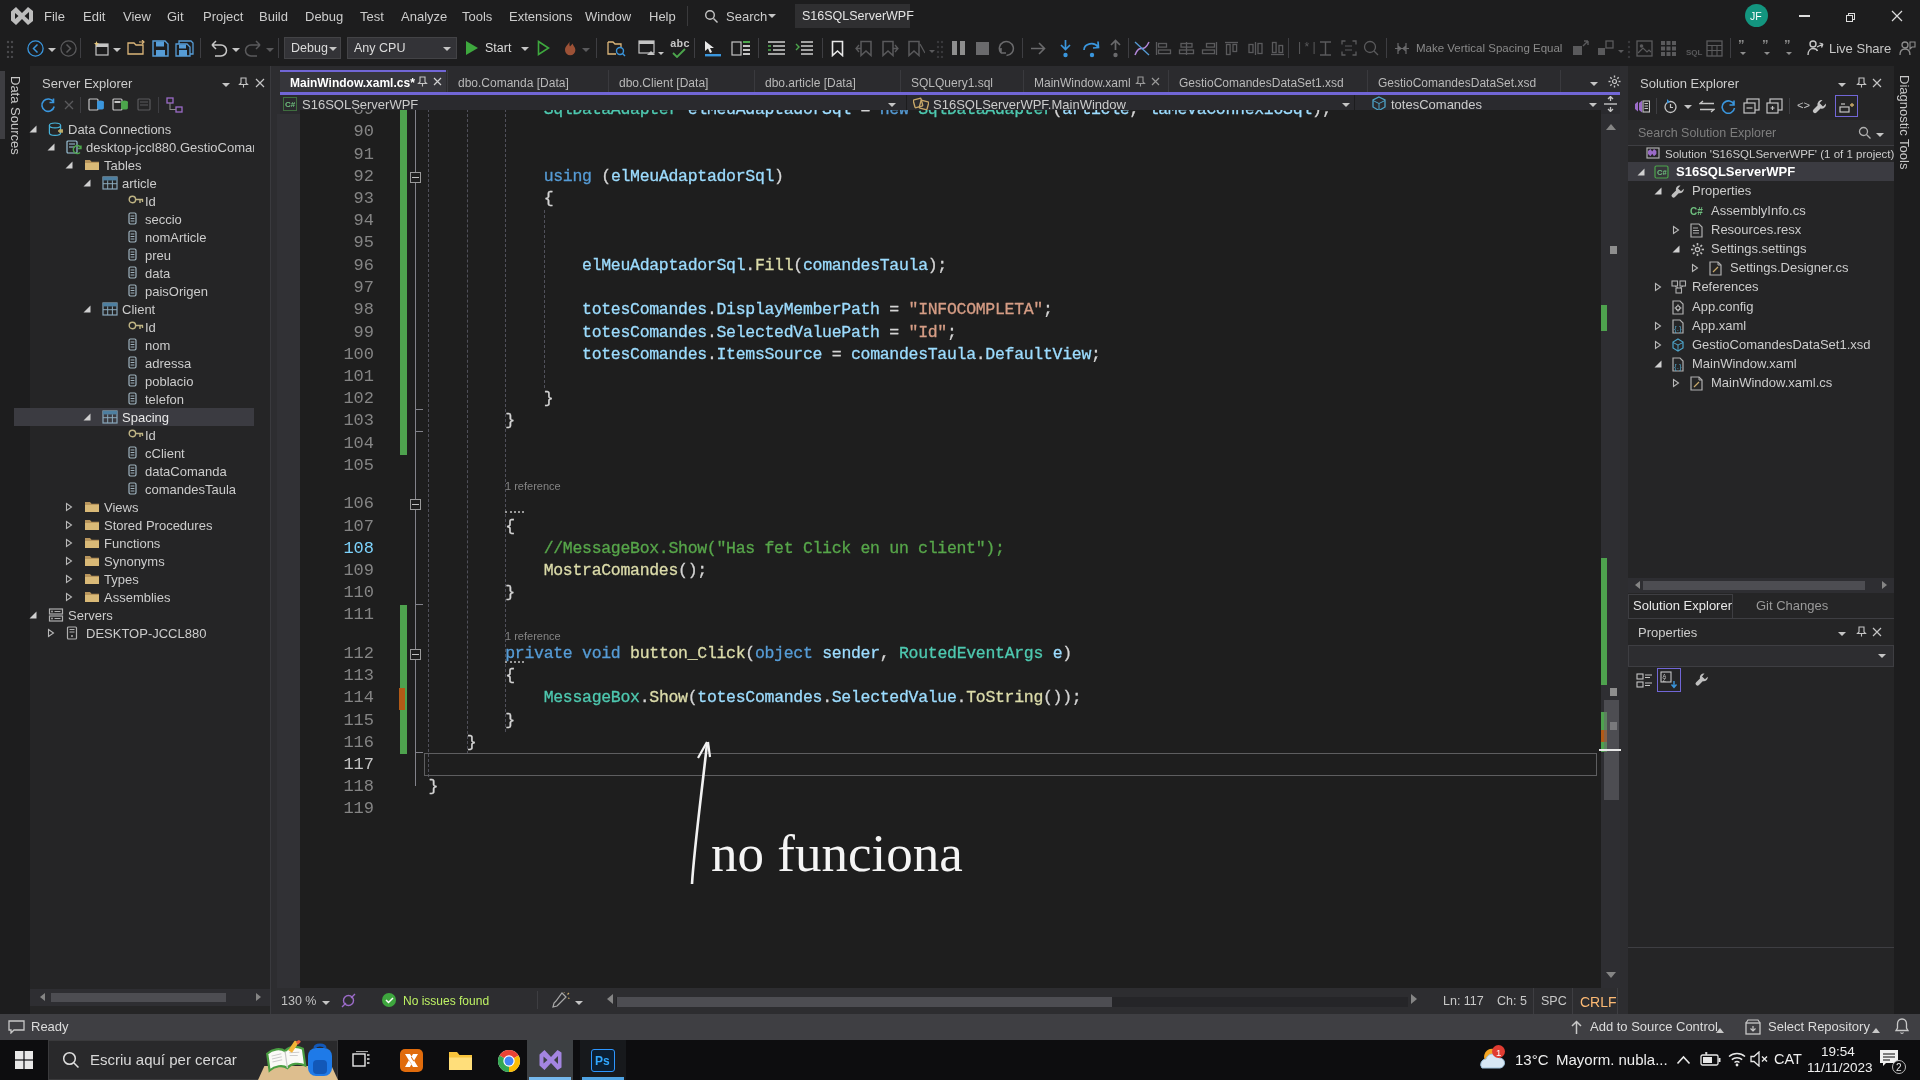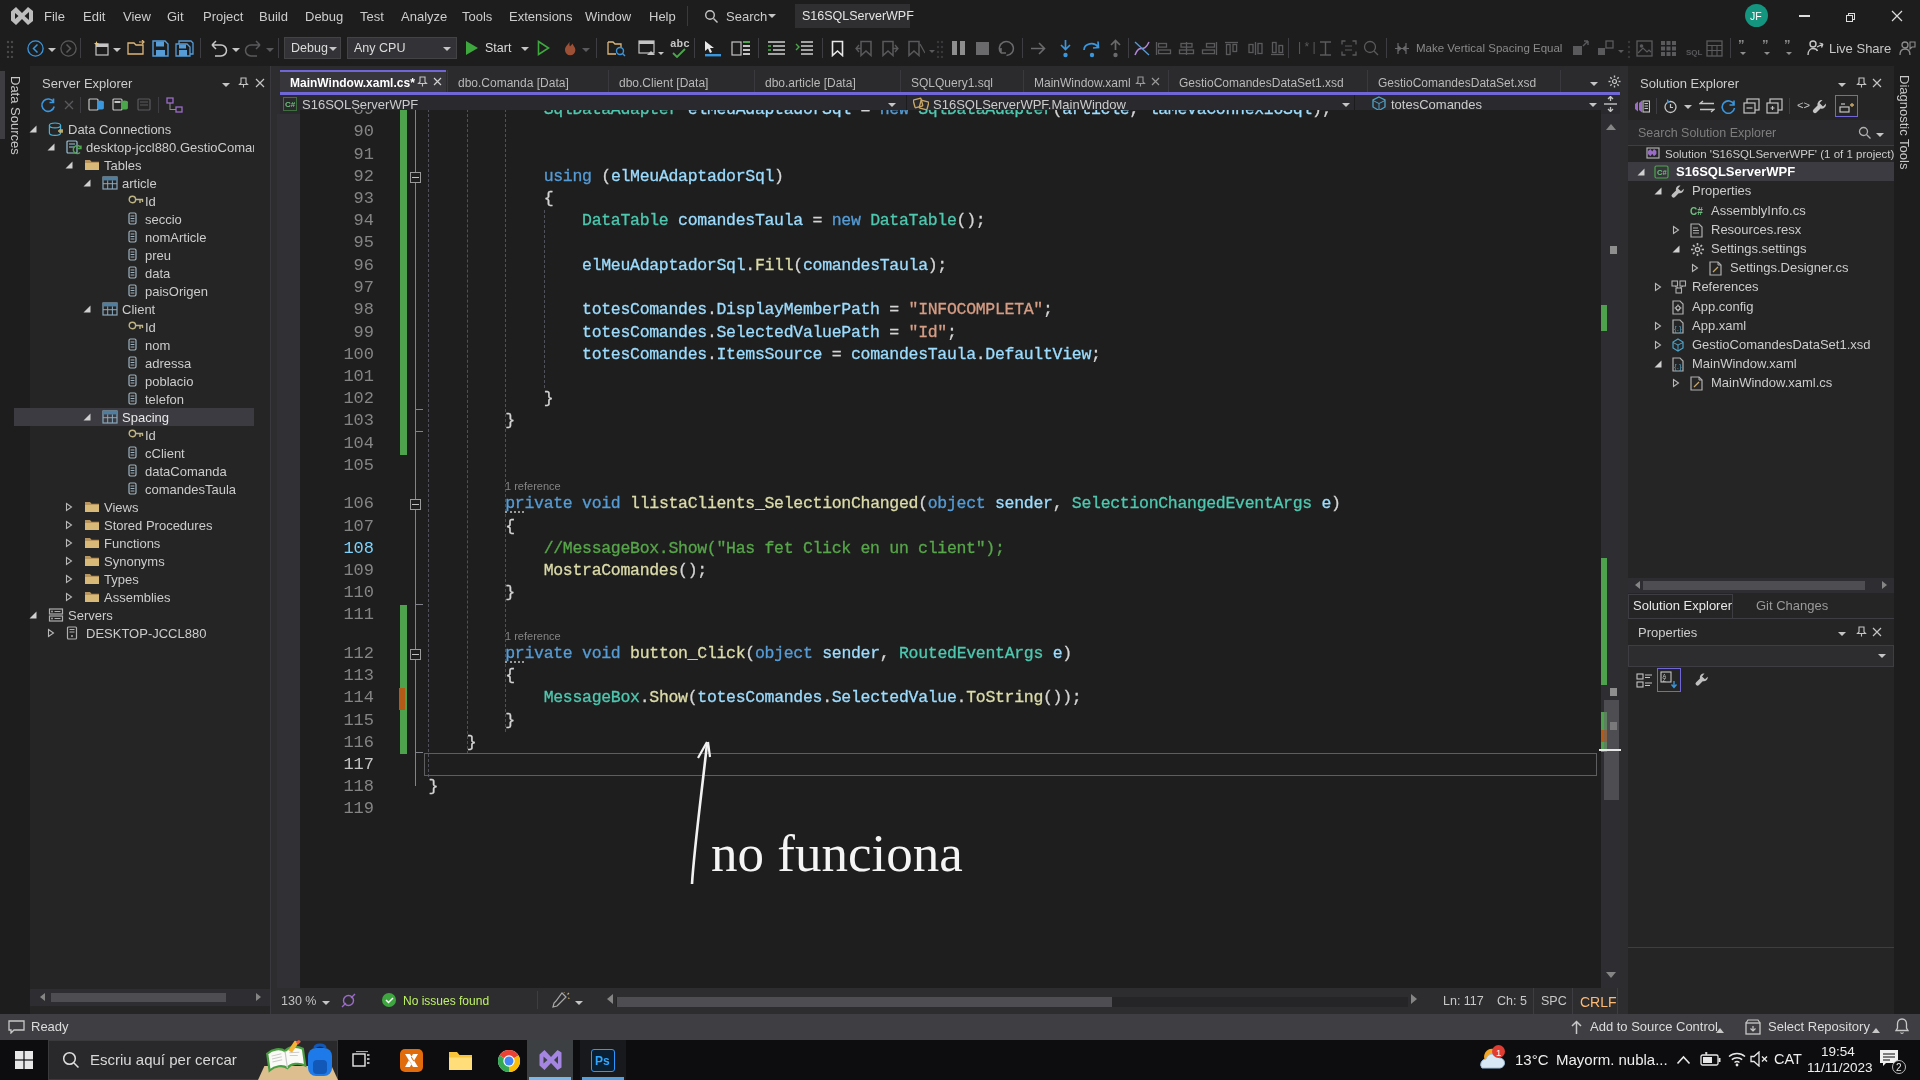--- a/index.html
+++ b/index.html
@@ -713,40 +713,38 @@
 <div class="a" style="left:424px;top:757px;width:1173px;height:23px;border:1px solid #5E5E60"></div>
 <div class="ln" style="top:103px;color:#858585">89</div>
 <div class="cl" style="top:103px">                <span class="ty">SqlDataAdapter</span> <span class="v">elMeuAdaptadorSql</span> = <span class="k">new</span> <span class="ty">SqlDataAdapter</span>(<span class="v">article</span>, <span class="v">laMevaConnexioSql</span>);</div>
 <div class="ln" style="top:125px;color:#858585">90</div>
 <div class="ln" style="top:148px;color:#858585">91</div>
 <div class="ln" style="top:170px;color:#858585">92</div>
 <div class="cl" style="top:170px">                <span class="k">using</span> (<span class="v">elMeuAdaptadorSql</span>)</div>
 <div class="ln" style="top:192px;color:#858585">93</div>
 <div class="cl" style="top:192px">                {</div>
 <div class="ln" style="top:214px;color:#858585">94</div>
-<div class="cl" style="top:214px">                    <span class="ty">DataTable</span> <span class="v">comandesTaula</span> = <span class="k">new</span> <span class="ty">DataTable</span>();</div>
 <div class="ln" style="top:236px;color:#858585">95</div>
 <div class="ln" style="top:259px;color:#858585">96</div>
 <div class="cl" style="top:259px">                    <span class="v">elMeuAdaptadorSql</span>.<span class="m">Fill</span>(<span class="v">comandesTaula</span>);</div>
 <div class="ln" style="top:281px;color:#858585">97</div>
 <div class="ln" style="top:303px;color:#858585">98</div>
 <div class="cl" style="top:303px">                    <span class="v">totesComandes</span>.<span class="v">DisplayMemberPath</span> = <span class="s">"INFOCOMPLETA"</span>;</div>
 <div class="ln" style="top:326px;color:#858585">99</div>
 <div class="cl" style="top:326px">                    <span class="v">totesComandes</span>.<span class="v">SelectedValuePath</span> = <span class="s">"Id"</span>;</div>
 <div class="ln" style="top:348px;color:#858585">100</div>
 <div class="cl" style="top:348px">                    <span class="v">totesComandes</span>.<span class="v">ItemsSource</span> = <span class="v">comandesTaula</span>.<span class="v">DefaultView</span>;</div>
 <div class="ln" style="top:370px;color:#858585">101</div>
 <div class="ln" style="top:392px;color:#858585">102</div>
 <div class="cl" style="top:392px">                }</div>
 <div class="ln" style="top:414px;color:#858585">103</div>
 <div class="cl" style="top:414px">            }</div>
 <div class="ln" style="top:437px;color:#858585">104</div>
 <div class="ln" style="top:459px;color:#858585">105</div>
 <div class="ln" style="top:497px;color:#858585">106</div>
-<div class="cl" style="top:497px">            <span class="k">private</span> <span class="k">void</span> <span class="m">llistaClients_SelectionChanged</span>(<span class="k">object</span> <span class="v">sender</span>, <span class="ty">SelectionChangedEventArgs</span> <span class="v">e</span>)</div>
 <div class="ln" style="top:520px;color:#858585">107</div>
 <div class="cl" style="top:520px">            {</div>
 <div class="ln" style="top:542px;color:#7dd3fc">108</div>
 <div class="cl" style="top:542px">                <span class="cm">//MessageBox.Show("Has fet Click en un client");</span></div>
 <div class="ln" style="top:564px;color:#858585">109</div>
 <div class="cl" style="top:564px">                <span class="m">MostraComandes</span>();</div>
 <div class="ln" style="top:586px;color:#858585">110</div>
 <div class="cl" style="top:586px">            }</div>
 <div class="ln" style="top:608px;color:#858585">111</div>
 <div class="ln" style="top:647px;color:#858585">112</div>

